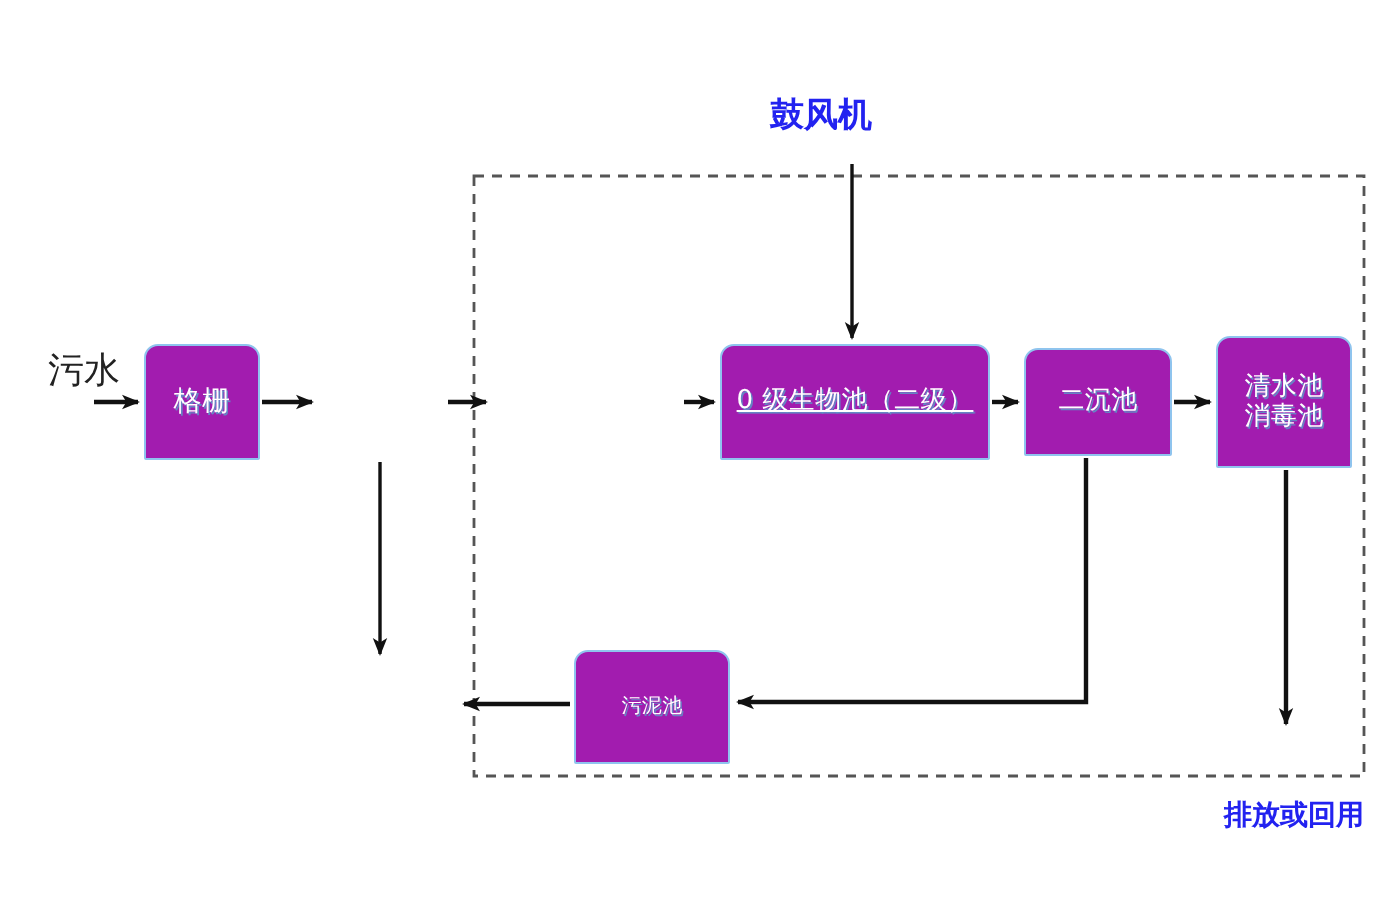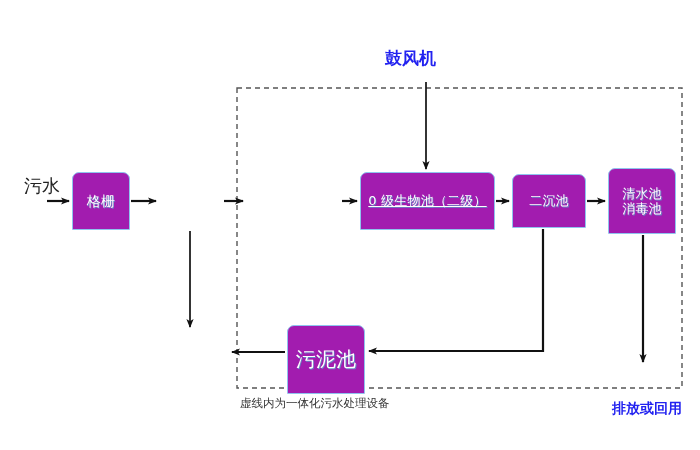--- a/index.html
+++ b/index.html
@@ -112,26 +112,25 @@
 
   <div class="node" style="left:512px; top:174px; width:74px; height:54px; font-size:13px;">
     <span class="nlabel">二沉池</span>
   </div>
 
   <div class="node" style="left:608px; top:168px; width:68px; height:66px; font-size:13px; flex-direction:column;">
     <span class="nlabel">清水池</span>
     <span class="nlabel">消毒池</span>
   </div>
 
-  <div class="node" style="left:287px; top:325px; width:78px; height:69px; font-size:20px;">
+  <div class="node" style="left:287px; top:325px; width:78px; height:57px; font-size:10px;">
     <span class="nlabel">污泥池</span>
   </div>
 
   <div class="free-label lbl-black" style="left:6px; top:176px; font-size:18px;margin-left:18px;">污水</div>
 
   <div class="free-label lbl-blue" style="left:385px; top:49px; font-size:17px;">鼓风机</div>
 
 
   <div class="free-label lbl-blue" style="left:612px; top:401px; font-size:14px;">排放或回用</div>
 
-  <div class="caption" style="left:240px; top:396px;">虚线内为一体化污水处理设备</div>
 
 </div>
 
 </body></html>

